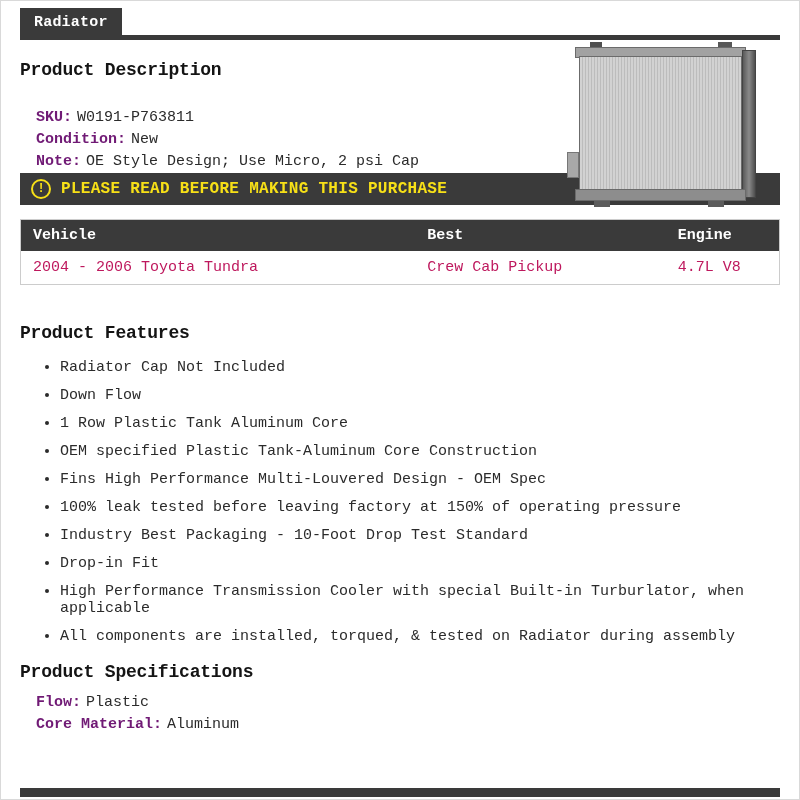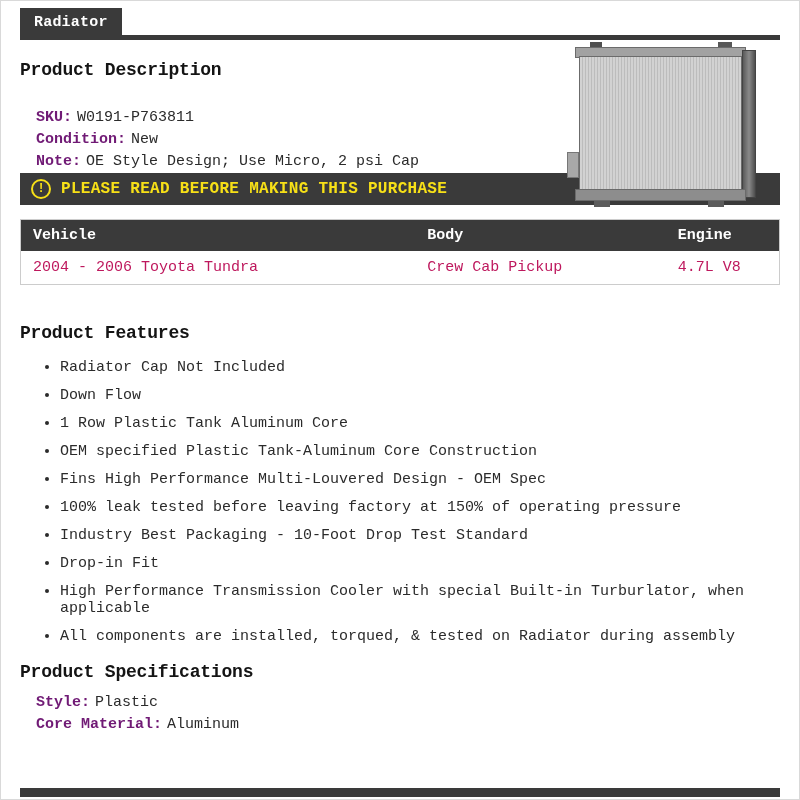--- a/index.html
+++ b/index.html
@@ -126,21 +126,21 @@
 
     <table class="fitment">
       <colgroup>
           <col style="width:52%">
           <col style="width:33%">
           <col style="width:15%">
         </colgroup>
       <thead>
         <tr>
           <th>Vehicle</th>
-          <th>Body</th>
+          <th>Best</th>
           <th>Engine</th>
         </tr>
       </thead>
       <tbody>
         <tr>
           <td>2004 - 2006 Toyota Tundra</td>
           <td>Crew Cab Pickup</td>
           <td>4.7L V8</td>
         </tr>
       </tbody>
@@ -159,21 +159,21 @@
       <li>Industry Best Packaging - 10-Foot Drop Test Standard</li>
       <li>Drop-in Fit</li>
       <li>High Performance Transmission Cooler with special Built-in Turburlator, when applicable</li>
       <li>All components are installed, torqued, &amp; tested on Radiator during assembly</li>
     </ul>
   </section>
 
   <section>
     <h2 class="specs-heading">Product Specifications</h2>
     <div class="kv">
-      <span class="k">Style:</span><span>Plastic</span>
+      <span class="k">Flow:</span><span>Plastic</span>
     </div>
     <div class="kv">
       <span class="k">Core Material:</span><span>Aluminum</span>
     </div>
 
   </section>
 
   <div class="bottom-bar"></div>
 
 </div>

